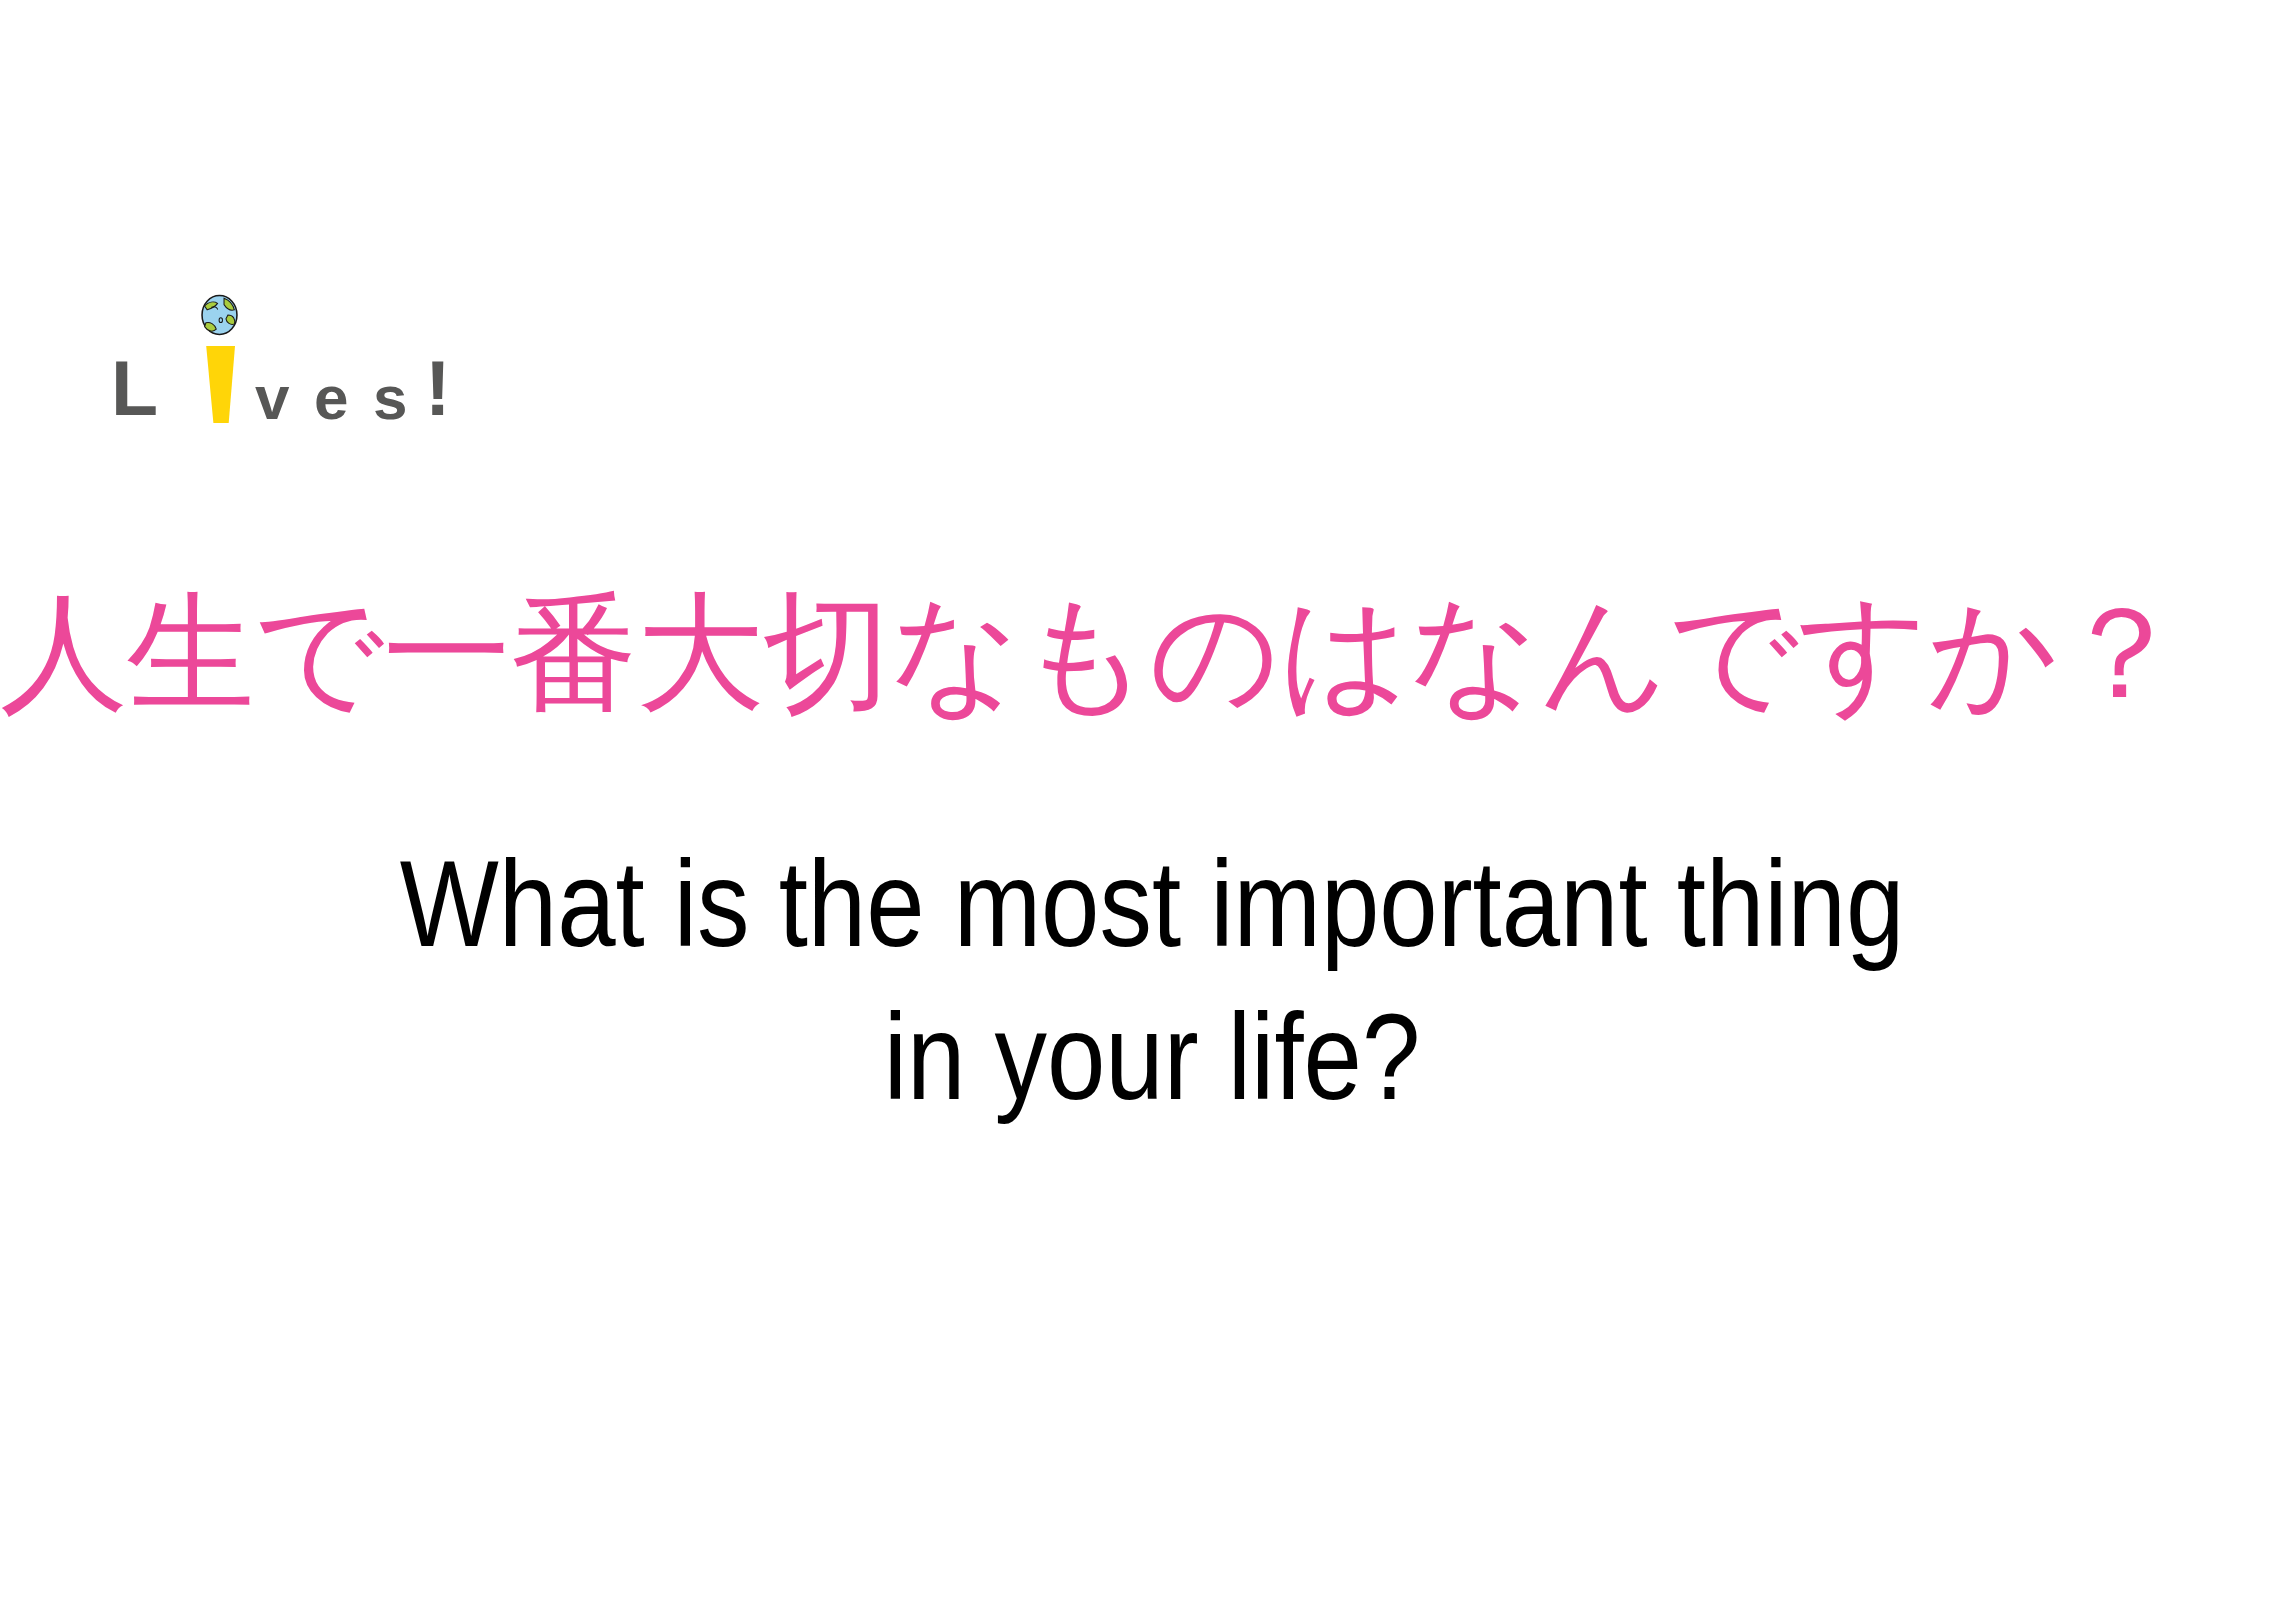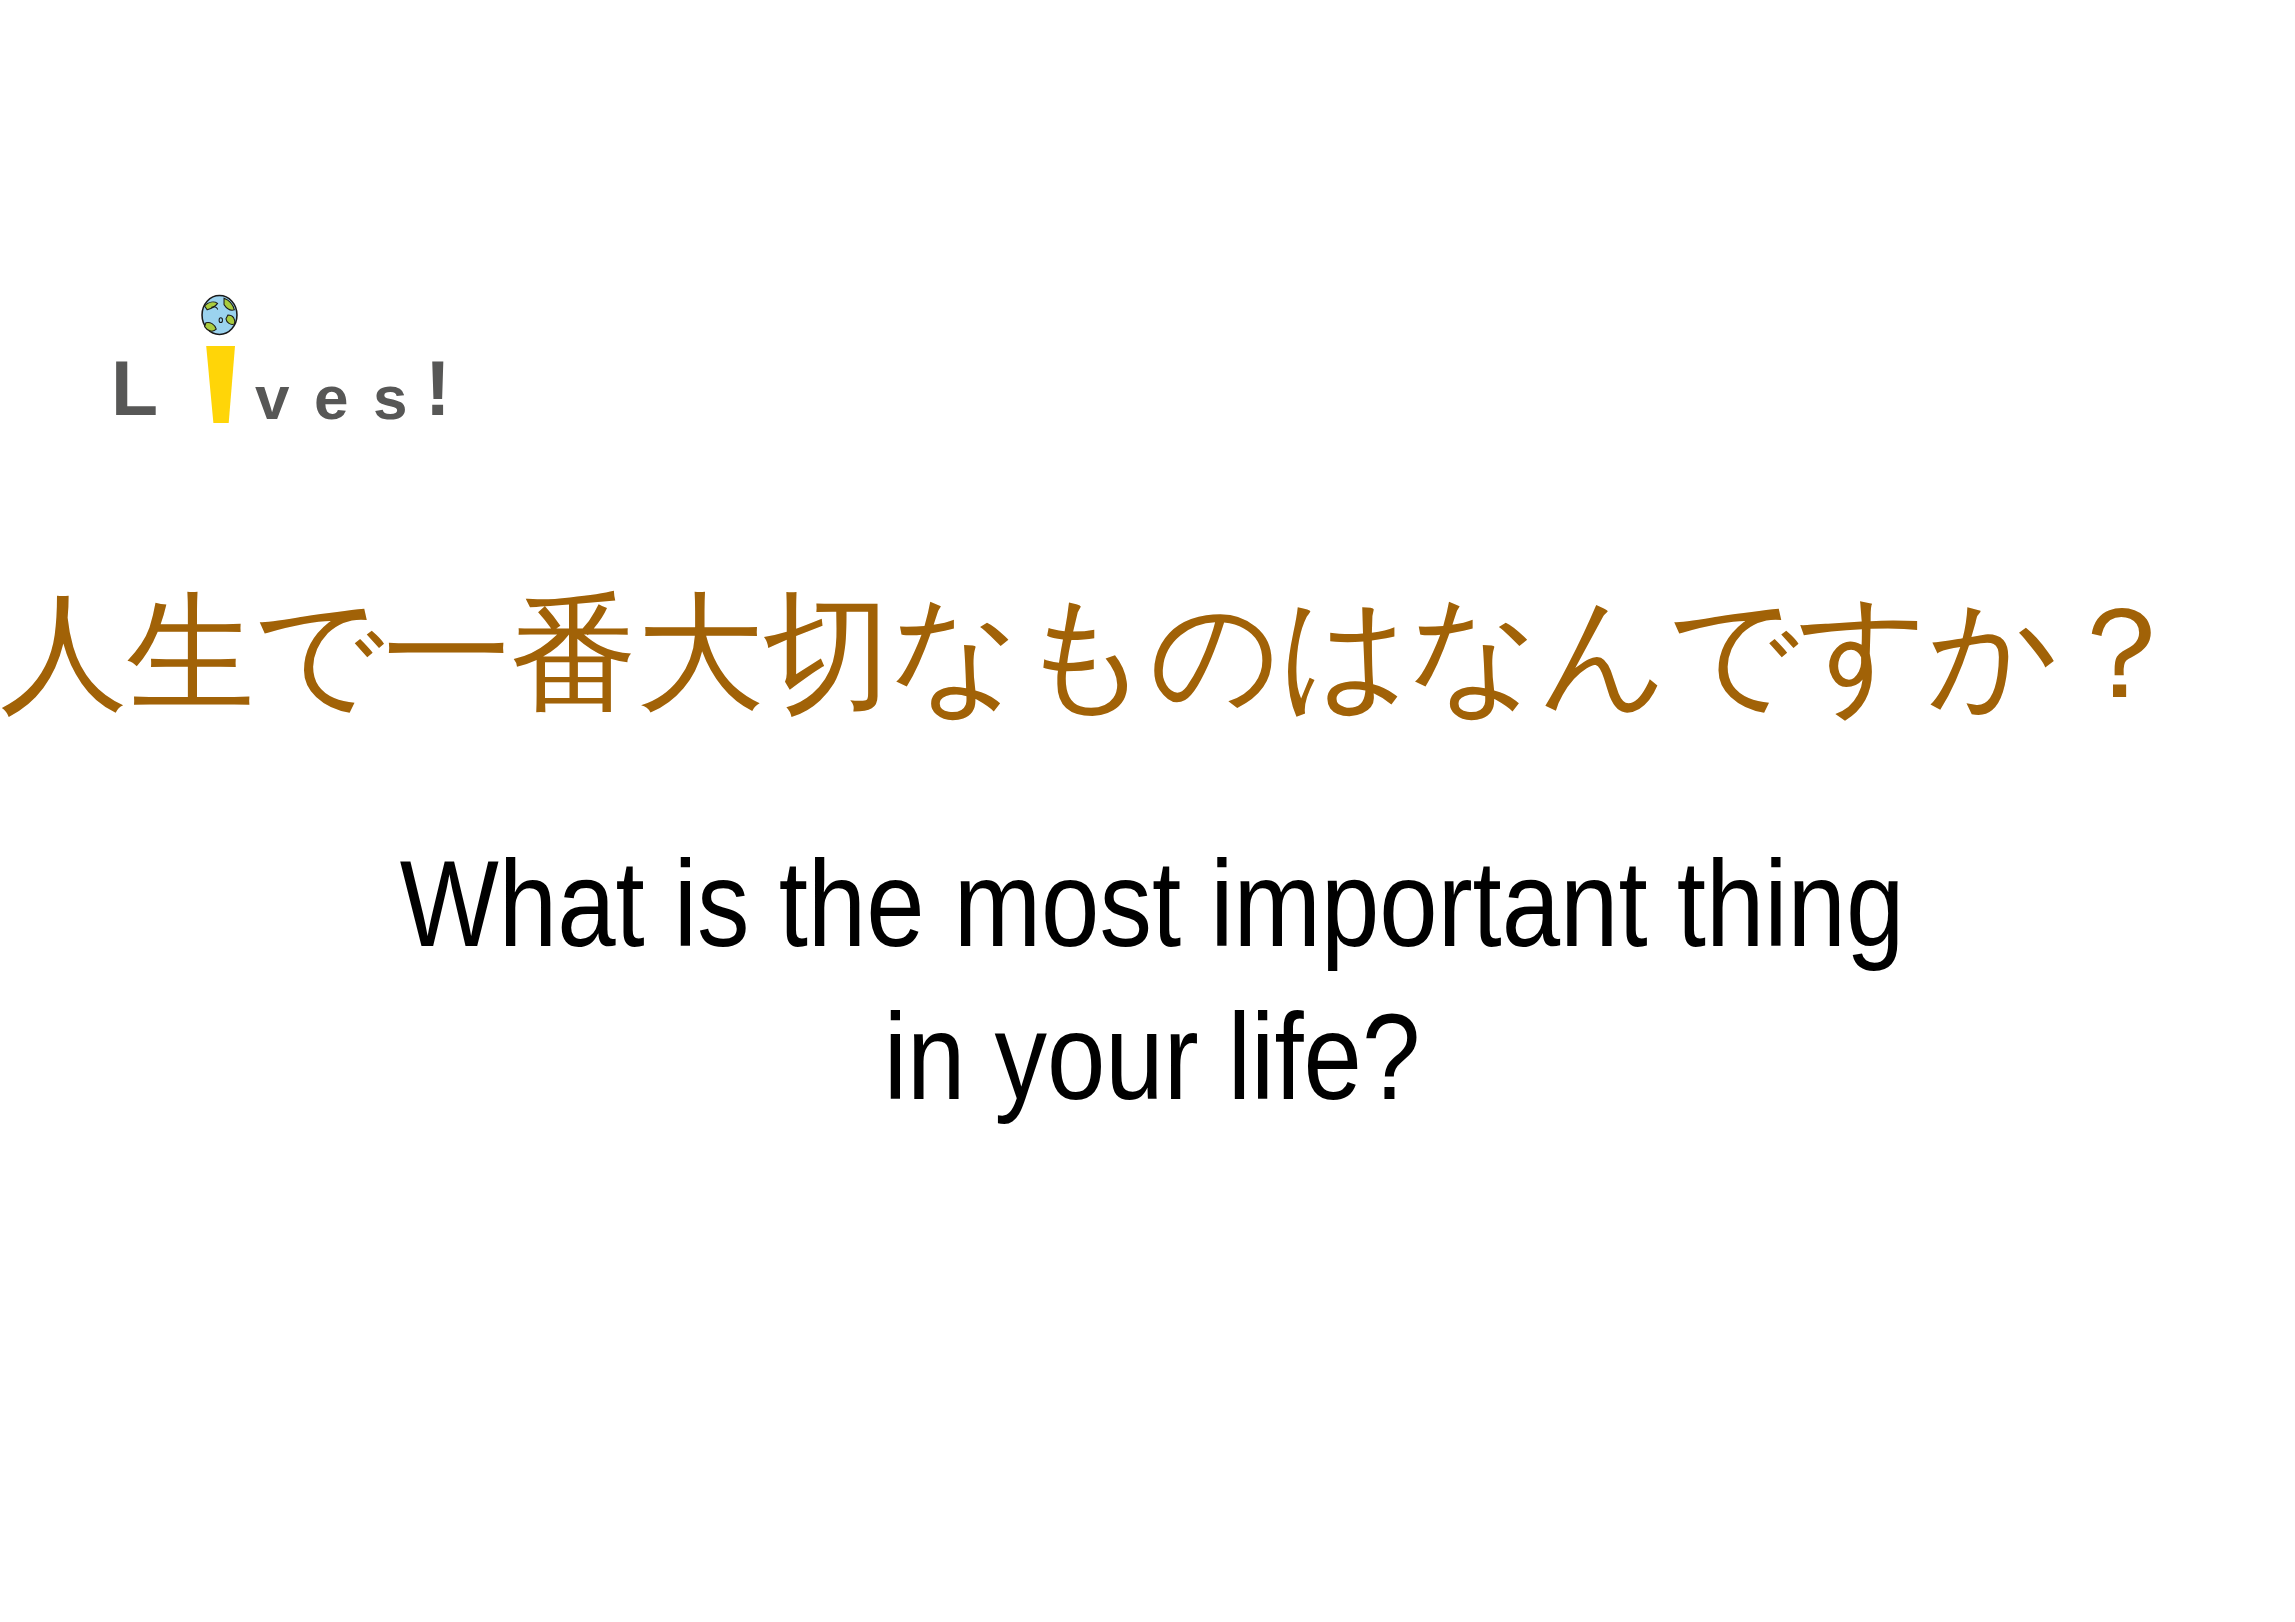--- a/index.html
+++ b/index.html
@@ -64,21 +64,21 @@
   .logo-s  { left: 262px; top: 79px; font-size: 62px; }
   .logo-ex { left: 314px; top: 62px;  font-size: 77px; }
 
   
   .heading-ja {
     position: absolute;
     left: 0;
     top: 579px;
     width: 1851px;
     text-align: center;
-    color: #a16207;
+    color: #ec4899;
     font-size: 128px;
     line-height: 1.15;
     letter-spacing: -1.3px;
     font-weight: 400;
     font-family: "DejaVu Sans", "Liberation Sans", sans-serif;
     white-space: nowrap;
   }
 
   .heading-en {
     position: absolute;

